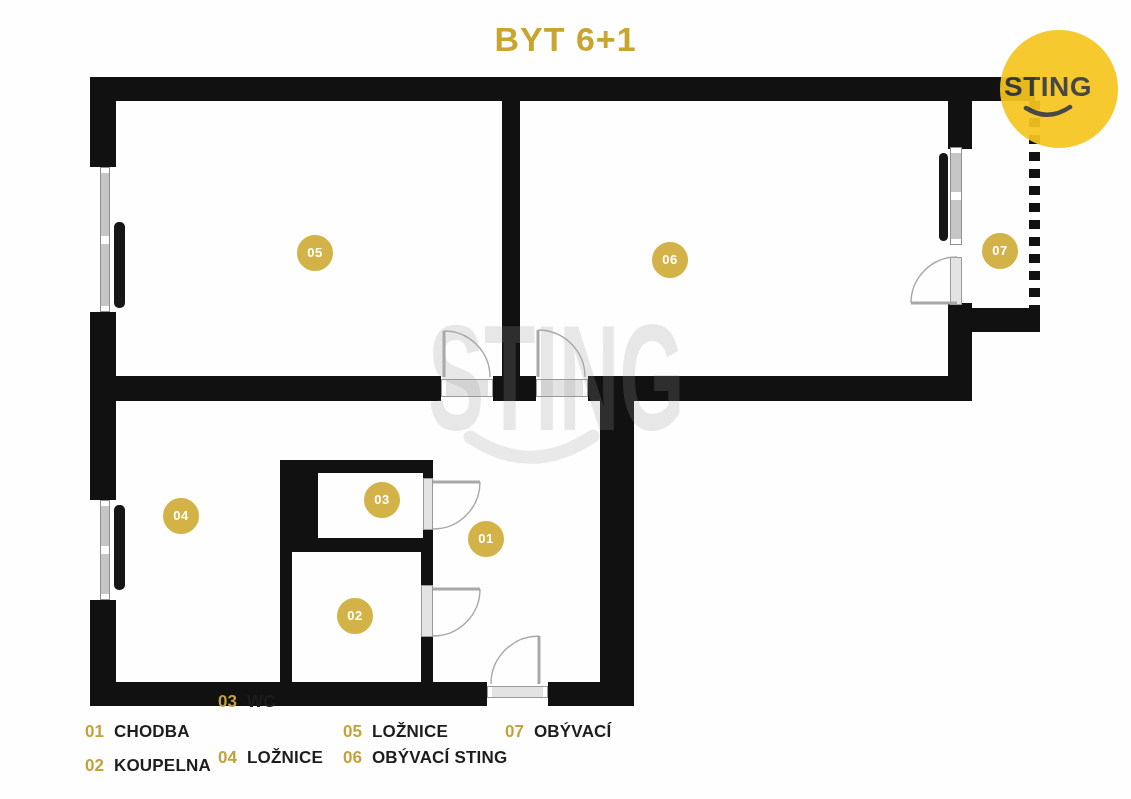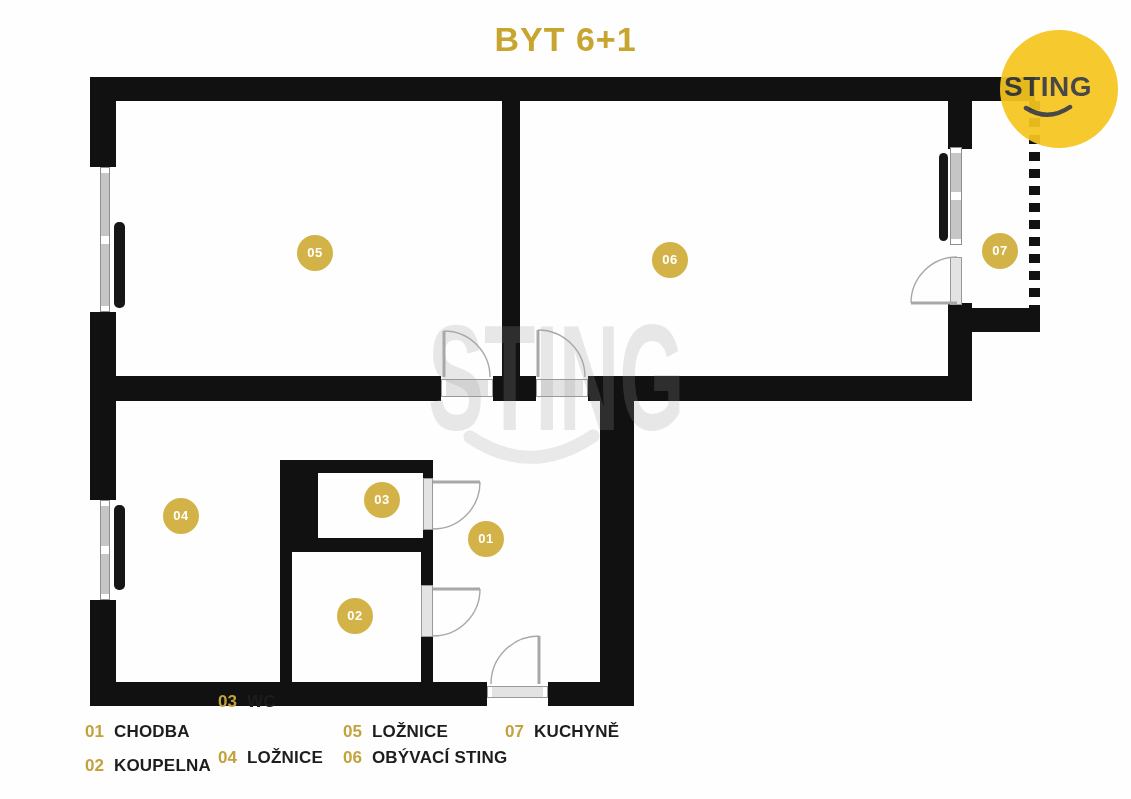--- a/index.html
+++ b/index.html
@@ -138,17 +138,17 @@
     <div class="legend-item" style="left:218px;top:748px">
       <span class="lnum">04</span><span class="llab">LOŽNICE</span>
     </div>
     <div class="legend-item" style="left:343px;top:722px">
       <span class="lnum">05</span><span class="llab">LOŽNICE</span>
     </div>
     <div class="legend-item" style="left:343px;top:748px">
       <span class="lnum">06</span><span class="llab">OBÝVACÍ STING</span>
     </div>
     <div class="legend-item" style="left:505px;top:722px">
-      <span class="lnum">07</span><span class="llab">KUCHYNĚ</span>
+      <span class="lnum">07</span><span class="llab">OBÝVACÍ</span>
     </div>
   </div>
 
 </div>
 
 </body></html>

